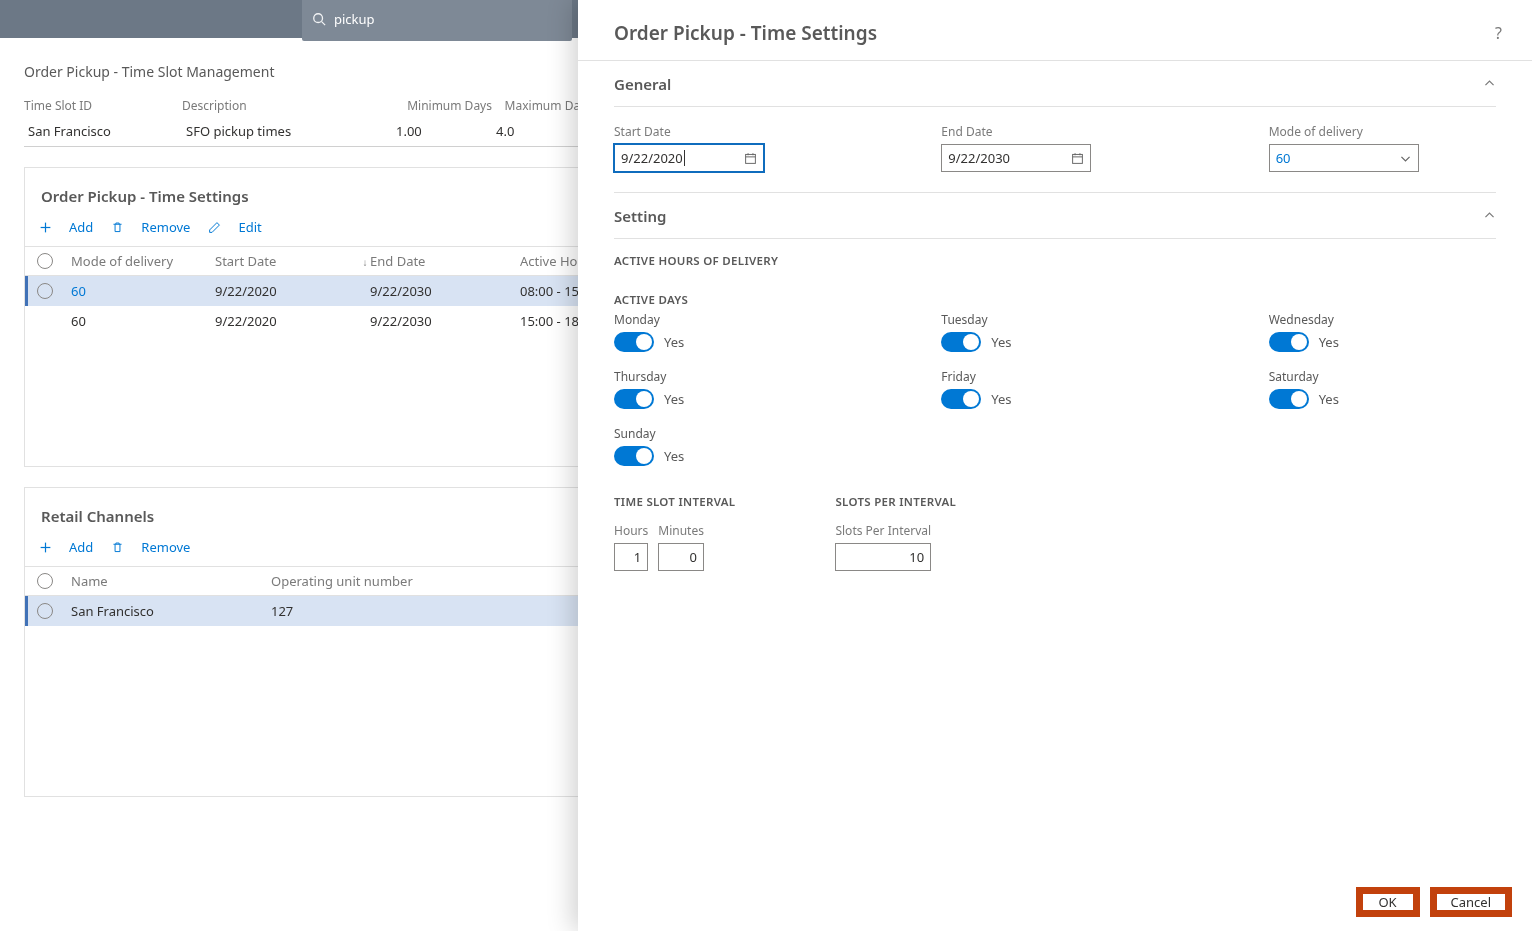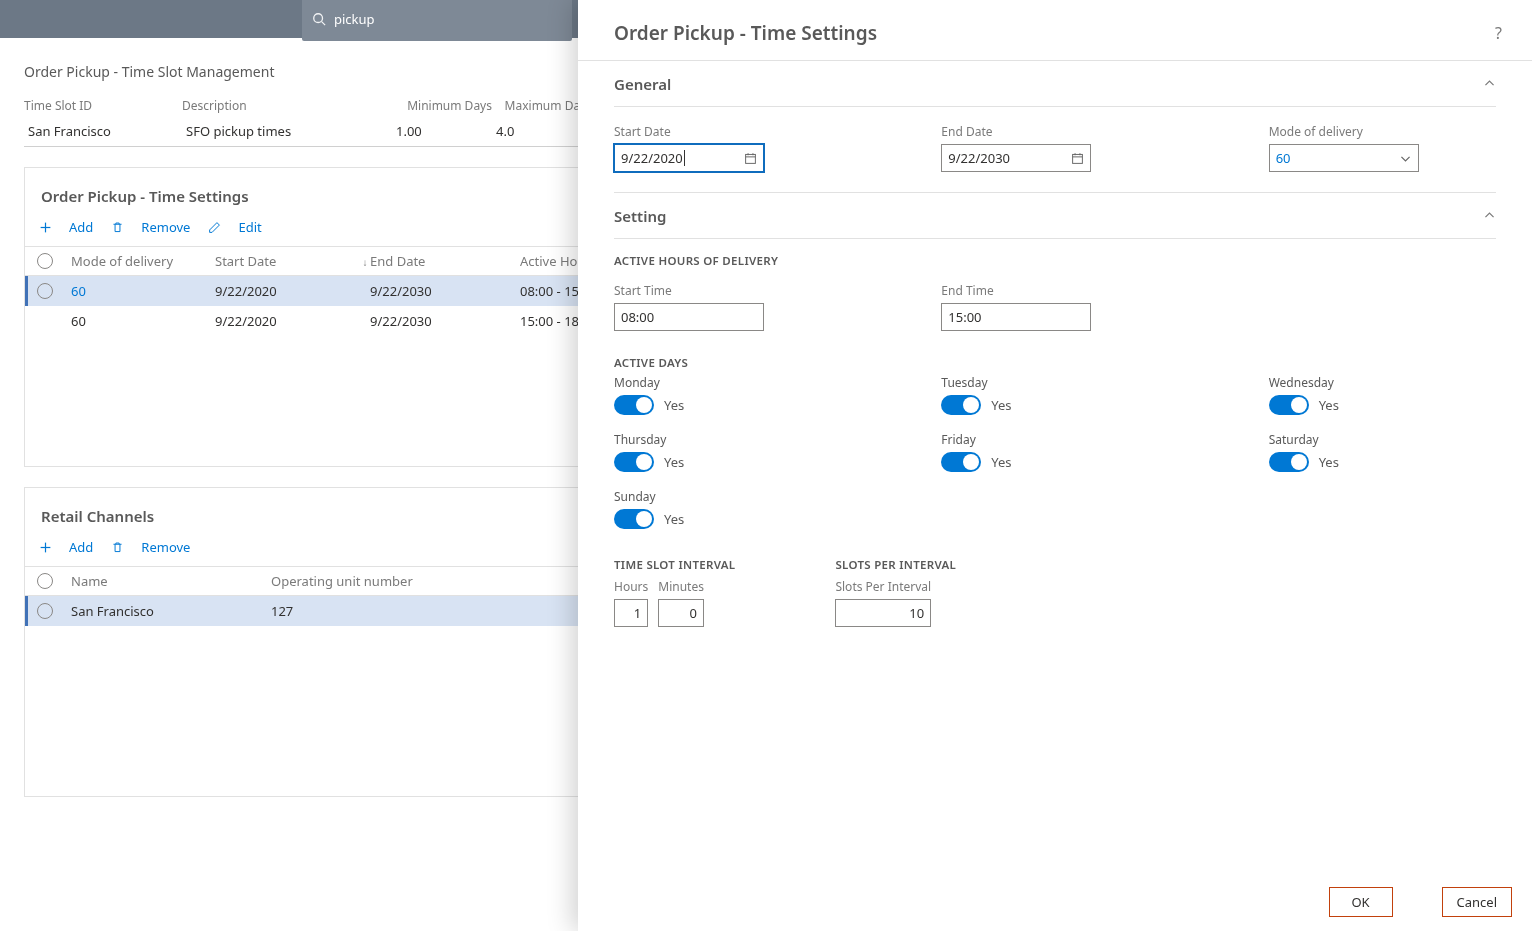--- a/index.html
+++ b/index.html
@@ -89,25 +89,25 @@
   .days{display:grid;grid-template-columns:repeat(3,minmax(0,1fr));column-gap:100px;row-gap:16px;padding-top:4px;}
   .day{}
   .day-lbl{font-size:12px;color:var(--muted);}
   .tog-row{display:flex;align-items:center;gap:10px;margin-top:4px;}
   .toggle{width:40px;height:20px;border-radius:10px;background:var(--toggle-on);position:relative;}
   .toggle::after{content:"";position:absolute;right:2px;top:2px;width:16px;height:16px;border-radius:50%;background:#fff;}
   .yes{font-size:13px;color:var(--muted);}
 
   .intervals{display:flex;gap:100px;margin-top:14px;}
   .int-col{}
-  .hm{display:flex;gap:10px;margin-top:6px;}
+  .hm{display:flex;gap:10px;margin-top:13px;}
   .hm .sub{font-size:12px;color:var(--muted2);margin-bottom:4px;display:block;}
 
   .panel-foot{display:flex;justify-content:flex-end;gap:10px;padding:14px 20px;}
-  .btn{border:1px solid #c2410c;background:#fff;height:30px;min-width:64px;padding:0 14px;font-size:13px;color:var(--text);display:flex;align-items:center;justify-content:center;cursor:pointer;margin-left:39px;}
+  .btn{border:7px solid #c2410c;background:#fff;height:30px;min-width:64px;padding:0 14px;font-size:13px;color:var(--text);display:flex;align-items:center;justify-content:center;cursor:pointer;}
 
   .sort-arrow{font-size:10px;color:var(--muted2);}
 </style>
 </head>
 <body>
 
 <div class="topbar">
   <div class="search-box">
     <svg viewBox="0 0 16 16" fill="none" stroke="currentColor" stroke-width="1.5">
         <circle cx="7" cy="7" r="5"></circle>
@@ -283,35 +283,20 @@
     </div>
 
     <div class="section-head">
       <span class="section-title">Setting</span>
       <span class="chev"><svg viewBox="0 0 16 16" fill="none" stroke="currentColor" stroke-width="1.5">
             <polyline points="3,10 8,5 13,10"></polyline>
           </svg></span>
     </div>
 
     <div class="sub-title">ACTIVE HOURS OF DELIVERY</div>
-    <div class="row2">
-      <div class="fg">
-        <span class="fld-lbl">Start Time</span>
-        <div class="field">
-            <span>08:00</span>
-          </div>
-      </div>
-      <div class="fg">
-        <span class="fld-lbl">End Time</span>
-        <div class="field">
-            <span>15:00</span>
-          </div>
-      </div>
-      <div></div>
-    </div>
 
     <div class="sub-title" style="margin-top:24px;">ACTIVE DAYS</div>
     <div class="days">
       <div class="day">
         <div class="day-lbl">Monday</div>
         <div class="tog-row">
             <div class="toggle"></div>
             <span class="yes">Yes</span>
           </div>
       </div>

